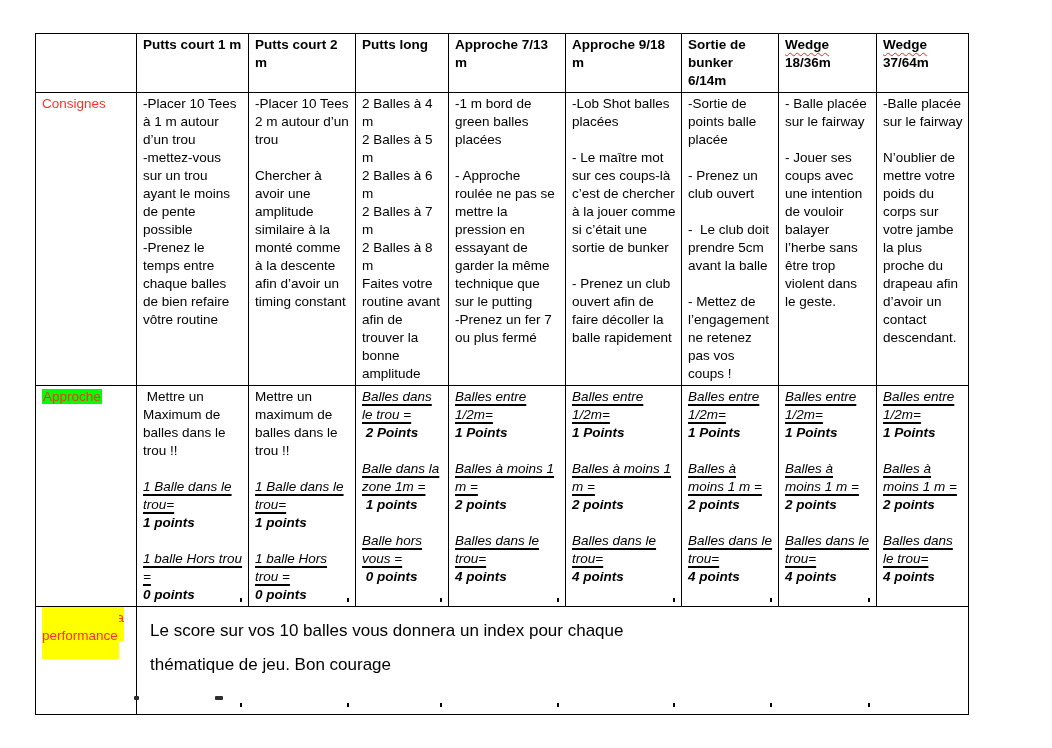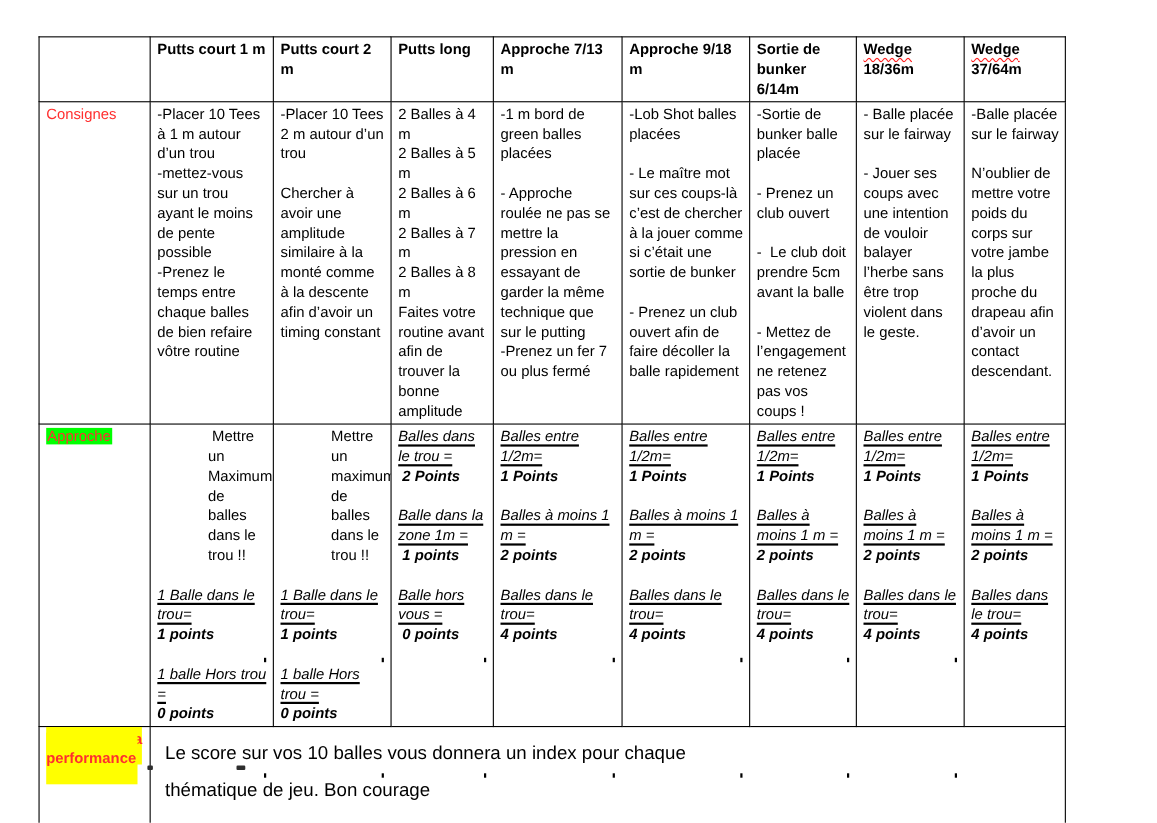--- a/index.html
+++ b/index.html
@@ -24,38 +24,38 @@
     padding:2px 5px 2px 6px;
     font-size:13.5px;
     line-height:18px;
     overflow:hidden;
     font-weight:normal;
   }
   .sheet th{font-weight:bold;}
   .pre{white-space:pre-wrap;}
   .red-label{color:var(--label-red);}
   .hl-green{background:var(--hl-green);padding:0 1px;}
-  .hl-yellow{background:var(--hl-yellow);padding:16px 1px;font-weight:bold;}
+  .hl-yellow{background:var(--hl-yellow);padding:16px 1px;}
   .wavy{
     text-decoration-line:underline;
     text-decoration-style:wavy;
     text-decoration-color:var(--squiggle-red);
     text-decoration-thickness:1px;
     text-underline-offset:3px;
     text-decoration-skip-ink:none;
   }
   .ul{
     text-decoration:underline;
     text-decoration-thickness:1.5px;
     text-underline-offset:3px;
   }
   .pts{font-weight:bold;white-space:pre-wrap;}
   .obj-item{margin-top:18px;font-style:italic;}
   .obj-item.first{margin-top:0;}
-  .obj-intro{white-space:pre-wrap;margin-left:46px;}
+  .obj-intro{white-space:pre-wrap;}
   .obj-intro + .obj-item{margin-top:18px;}
   td.analyse-cell{
     font-size:17px;
     line-height:34px;
     padding:7px 10px 0 13px;
     white-space:pre-wrap;
   }
   .tick{position:absolute;width:2px;height:4px;background:#000;}
   .frag{position:absolute;background:#2e2e2e;border-radius:1px;}
 </style>
@@ -104,21 +104,21 @@
 Faites votre routine avant afin de trouver la bonne amplitude</td>
     <td class="pre">-1 m bord de green balles placées
 
 - Approche roulée ne pas se mettre la pression en essayant de garder la même technique que sur le putting
 -Prenez un fer 7 ou plus fermé</td>
     <td class="pre">-Lob Shot balles placées
 
 - Le maître mot sur ces coups-là c’est de chercher à la jouer comme si c’était une sortie de bunker
 
 - Prenez un club ouvert afin de faire décoller la balle rapidement</td>
-    <td class="pre">-Sortie de bunker balle placée
+    <td class="pre">-Sortie de points balle placée
 
 - Prenez un club ouvert
 
 -  Le club doit prendre 5cm avant la balle
 
 - Mettez de l’engagement ne retenez pas vos coups !</td>
     <td class="pre">- Balle placée sur le fairway
 
 - Jouer ses coups avec une intention de vouloir balayer l’herbe sans être trop violent dans le geste.</td>
     <td class="pre">-Balle placée sur le fairway

